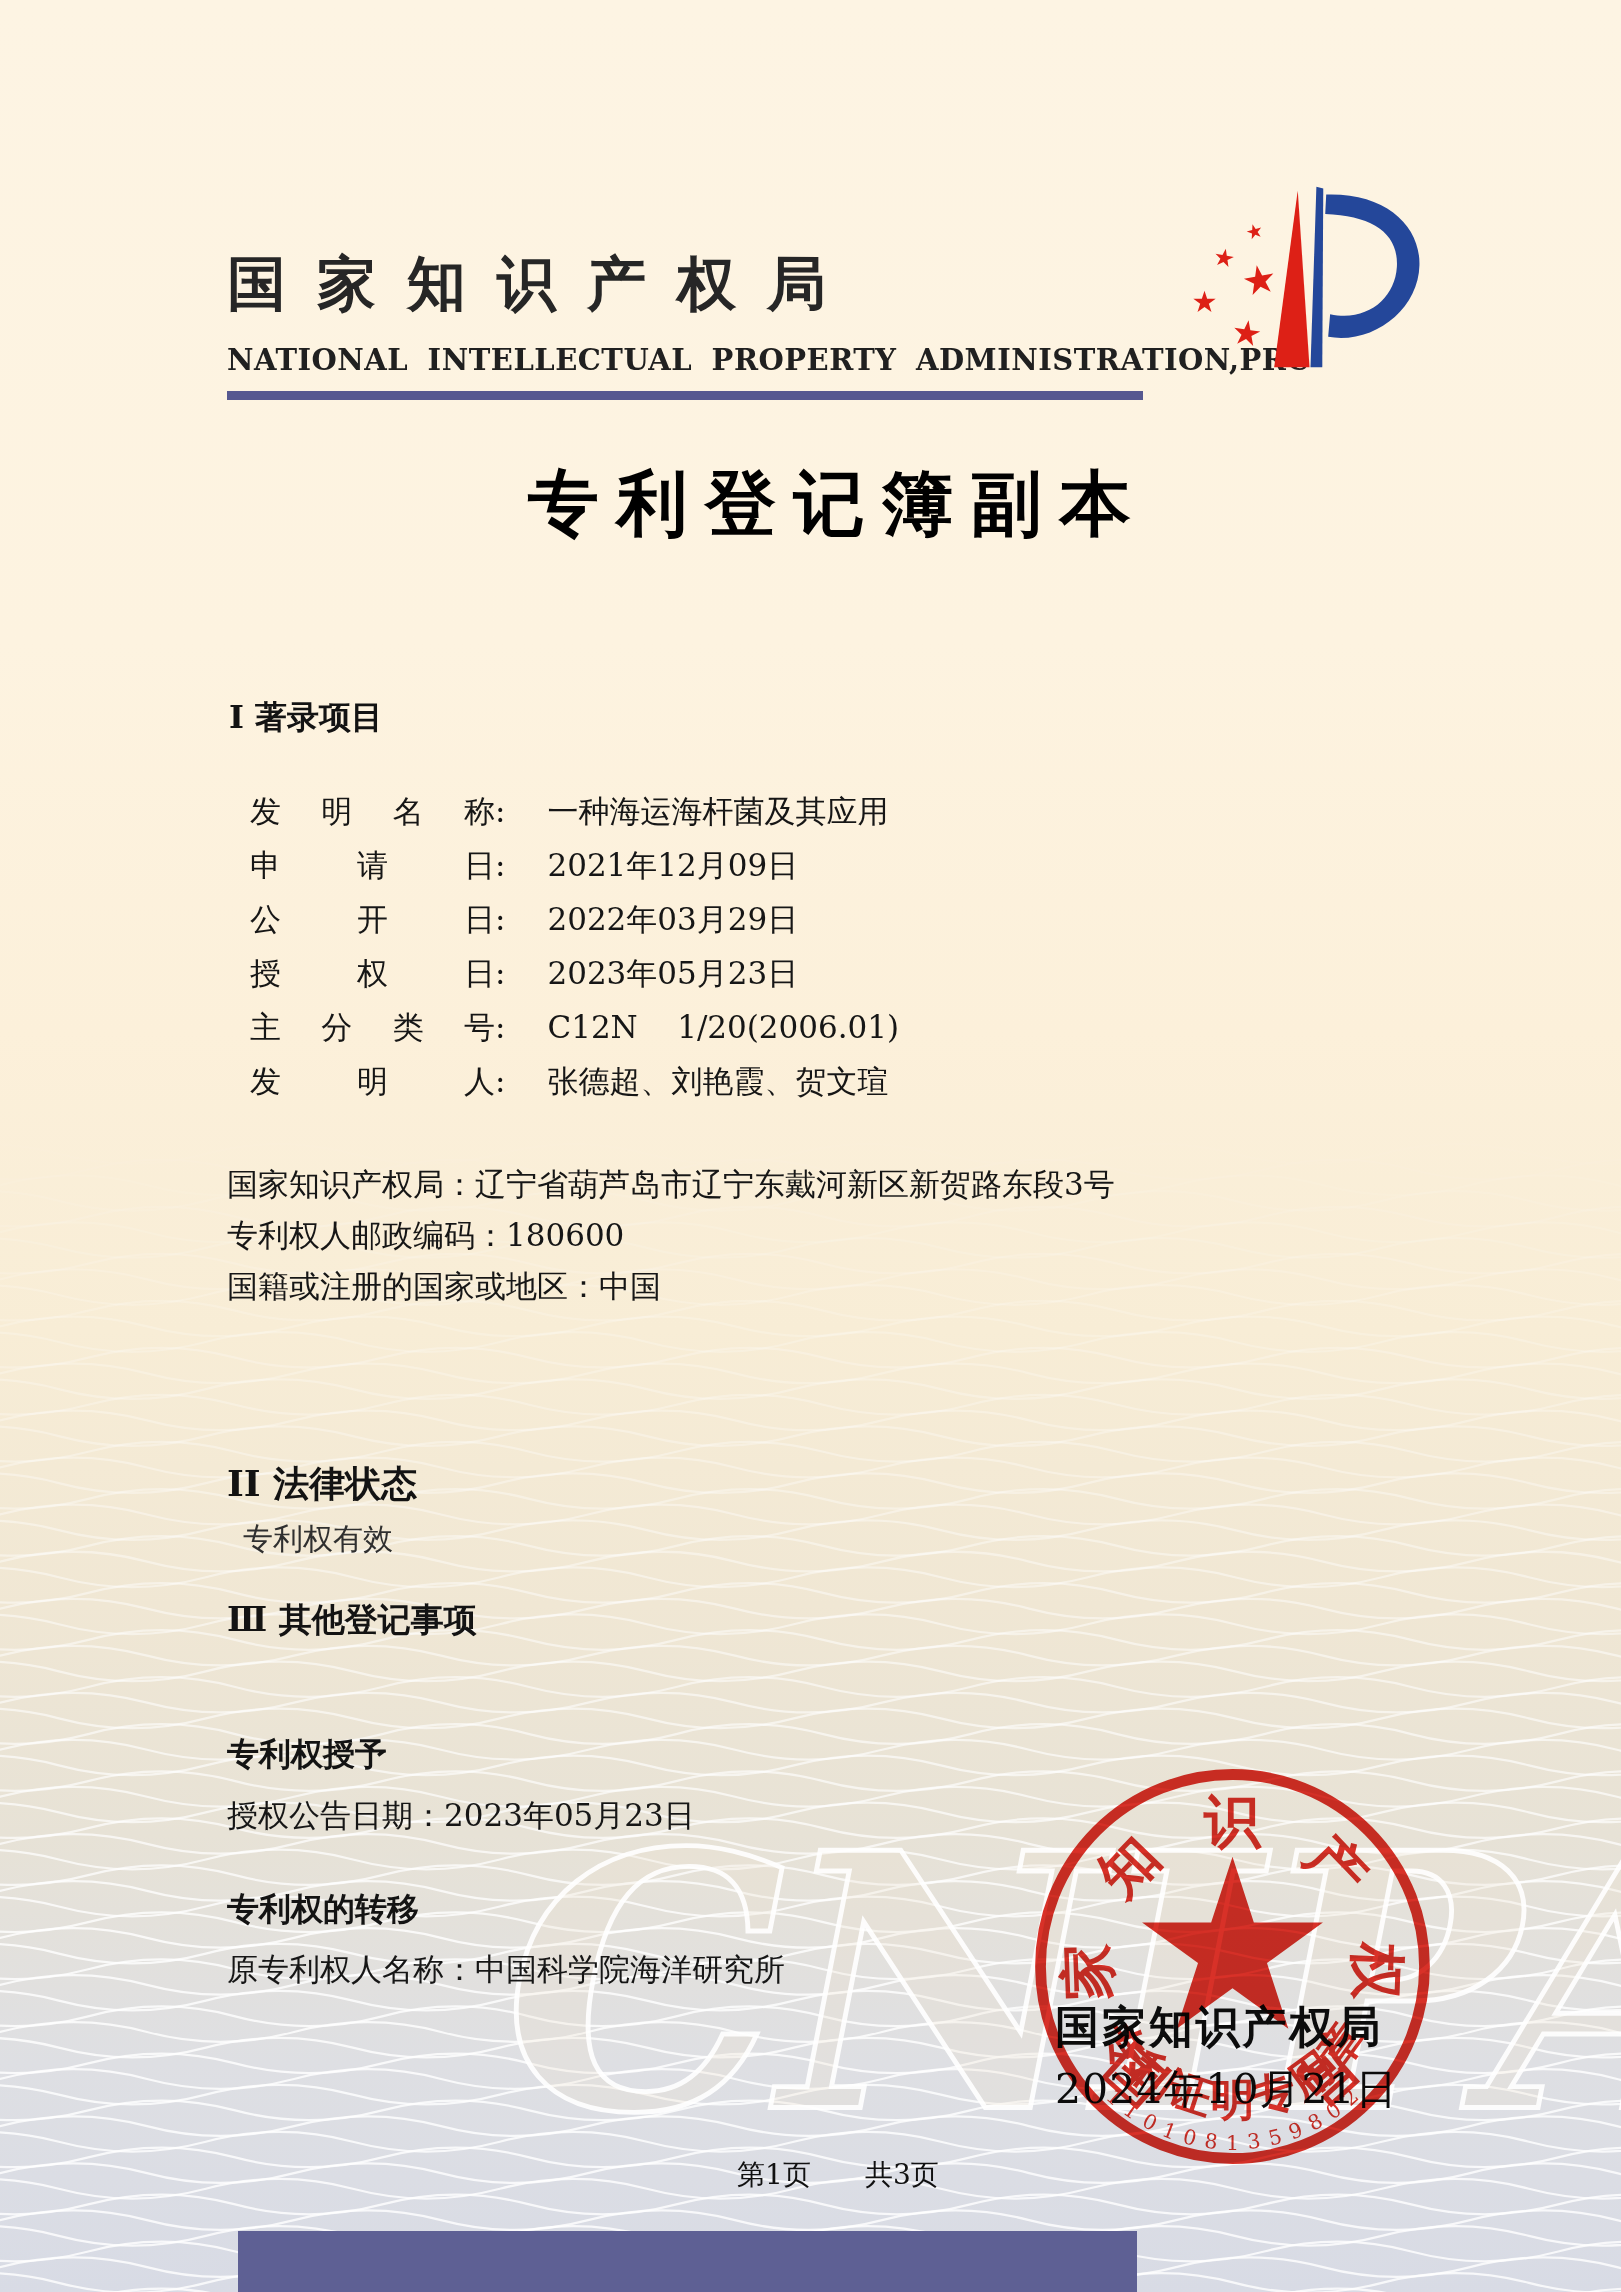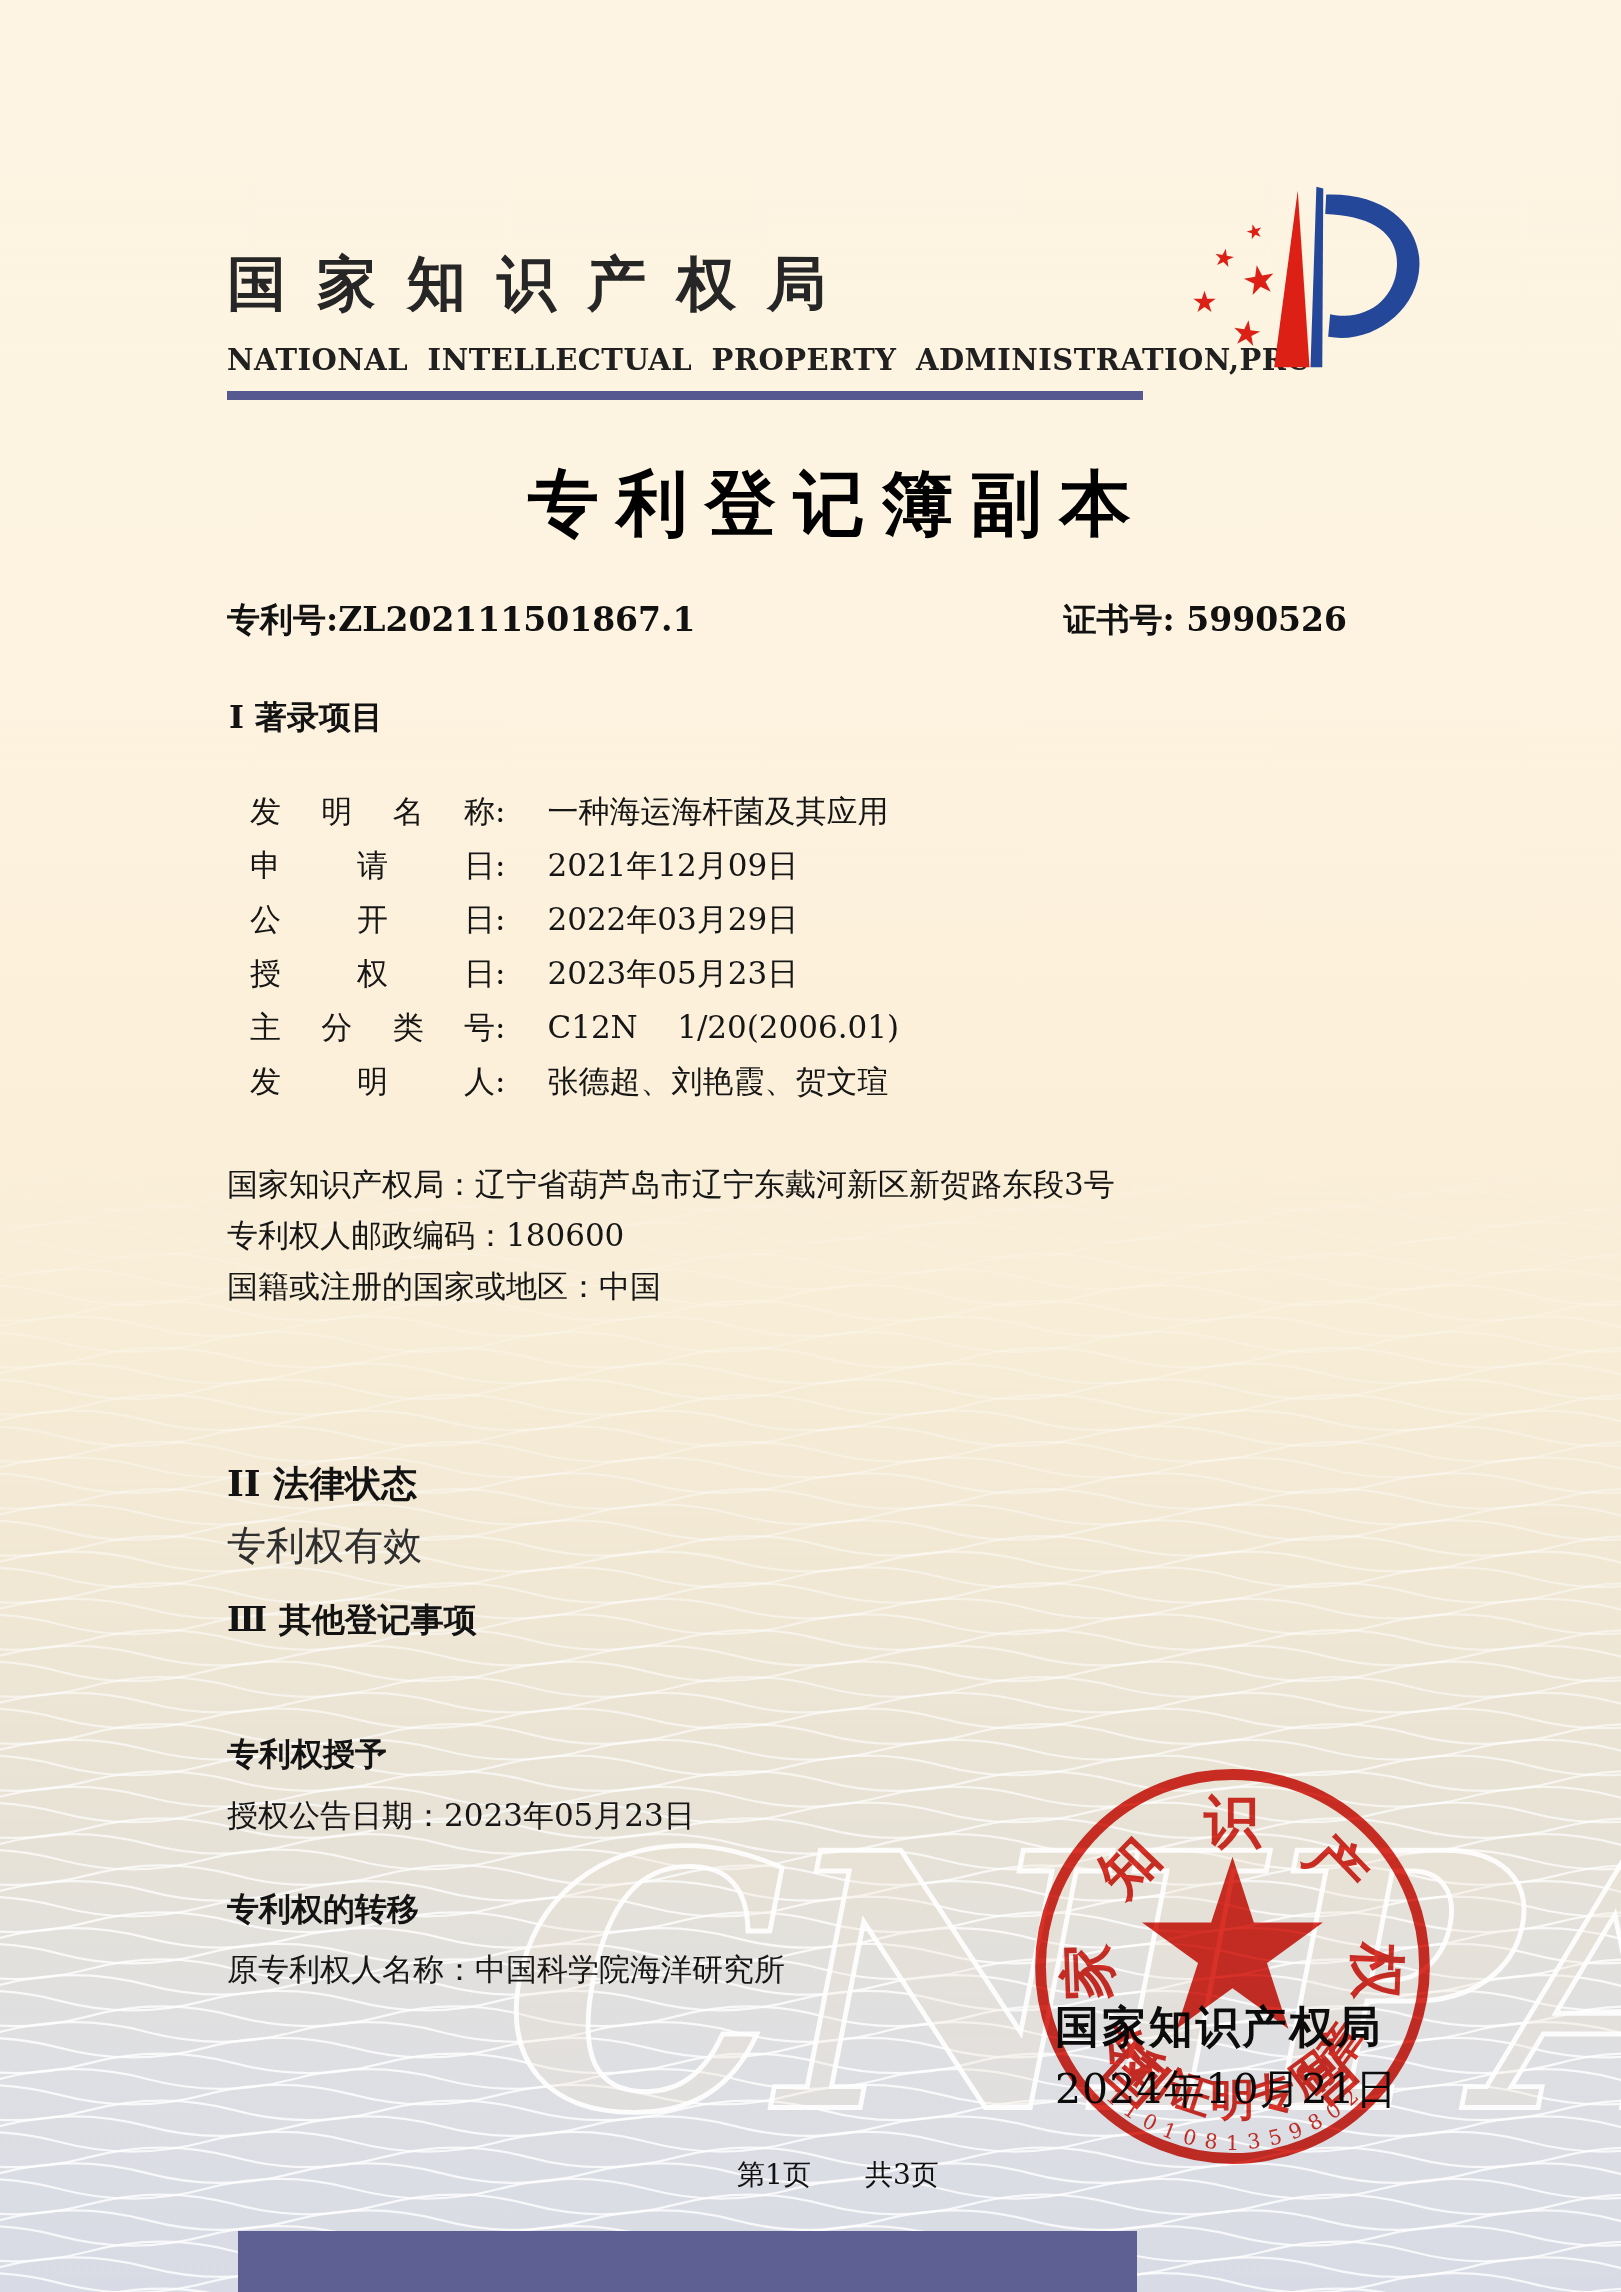--- a/index.html
+++ b/index.html
@@ -20,21 +20,21 @@
   .patent-line{position:absolute;left:227px;top:598px;width:1120px;display:flex;
     justify-content:space-between;font-size:33px;font-weight:bold;color:#111;white-space:nowrap}
   .sec1-head{position:absolute;left:229px;top:696px;font-size:32px;font-weight:bold;color:#131313}
   .sec1-rows{position:absolute;left:250px;top:784px}
   .frow{height:54px;line-height:54px;font-size:31px;color:#161616;white-space:nowrap}
   .flabel{display:inline-block;width:245px;text-align:justify;text-align-last:justify;vertical-align:top}
   .fvalue{margin-left:42px;white-space:pre}
   .holder{position:absolute;left:227px;top:1159px;font-size:31px;color:#161616}
   .hline{height:51px;line-height:51px;white-space:nowrap}
   .sec2-head{position:absolute;left:227px;top:1460px;font-size:36px;font-weight:bold;color:#131313}
-  .sec2-status{position:absolute;left:227px;top:1519px;font-size:39px;color:#2f2f2f}
+  .sec2-status{position:absolute;left:243px;top:1519px;font-size:30px;color:#2f2f2f}
   .sec3-head{position:absolute;left:227px;top:1598px;font-size:33px;font-weight:bold;color:#131313}
   .sec3-entries{position:absolute;left:227px;top:1733px}
   .entry{margin-bottom:51px}
   .entry h3{font-size:32px;font-weight:bold;margin-bottom:17.6px;color:#131313}
   .entry p{font-size:31px;color:#161616}
   .stamp-agency{position:absolute;left:1055px;top:1998px;font-size:44px;font-weight:bold;
     letter-spacing:2.9px;color:#0c0c0c;white-space:nowrap}
   .stamp-date{position:absolute;left:1055px;top:2062px;font-size:41px;letter-spacing:1px;
     color:#0c0c0c;white-space:nowrap}
   #seal-svg{position:absolute;left:1017px;top:1751px;mix-blend-mode:multiply;opacity:.95}
@@ -141,24 +141,20 @@
         <polygon points="27.0,130.0 29.7,138.3 38.4,138.3 31.4,143.4 34.1,151.7 27.0,146.6 19.9,151.7 22.6,143.4 15.6,138.3 24.3,138.3" fill="#dd2016"></polygon>
         <polygon points="71.9,160.1 73.7,170.2 83.8,171.6 74.8,176.3 76.6,186.4 69.3,179.3 60.3,184.1 64.7,174.9 57.4,167.9 67.5,169.3" fill="#dd2016"></polygon>
       </g>
     <path d="M122,28 L98,208 L134,208 Z" fill="#dd2016"></path>
     <path d="M141,24 L135,208 L147,208 L148,26 Z" fill="#24479a"></path>
     <path d="M151,32 C212,30 247,64 246,104 C245,150 198,185 153,177 L155,154 C193,162 221,138 223,106 C225,72 199,54 150,52 Z" fill="#24479a"></path>
   </svg>
 
   <div class="doc-title">专利登记簿副本</div>
 
-  <div class="patent-line">
-    <span><span>专利号:</span><span>ZL202111501867.1</span></span>
-    <span><span>证书号:</span> <span>5990526</span></span>
-  </div>
 
   <div class="sec1-head">I 著录项目</div>
   <div class="sec1-rows" id="sec1-rows">
       <div class="frow"><span class="flabel">发明名称</span><span class="fcolon">:</span><span class="fvalue">一种海运海杆菌及其应用</span></div>
       <div class="frow"><span class="flabel">申请日</span><span class="fcolon">:</span><span class="fvalue">2021年12月09日</span></div>
       <div class="frow"><span class="flabel">公开日</span><span class="fcolon">:</span><span class="fvalue">2022年03月29日</span></div>
       <div class="frow"><span class="flabel">授权日</span><span class="fcolon">:</span><span class="fvalue">2023年05月23日</span></div>
       <div class="frow"><span class="flabel">主分类号</span><span class="fcolon">:</span><span class="fvalue">C12N    1/20(2006.01)</span></div>
       <div class="frow"><span class="flabel">发明人</span><span class="fcolon">:</span><span class="fvalue">张德超、刘艳霞、贺文瑄</span></div>
     </div>

